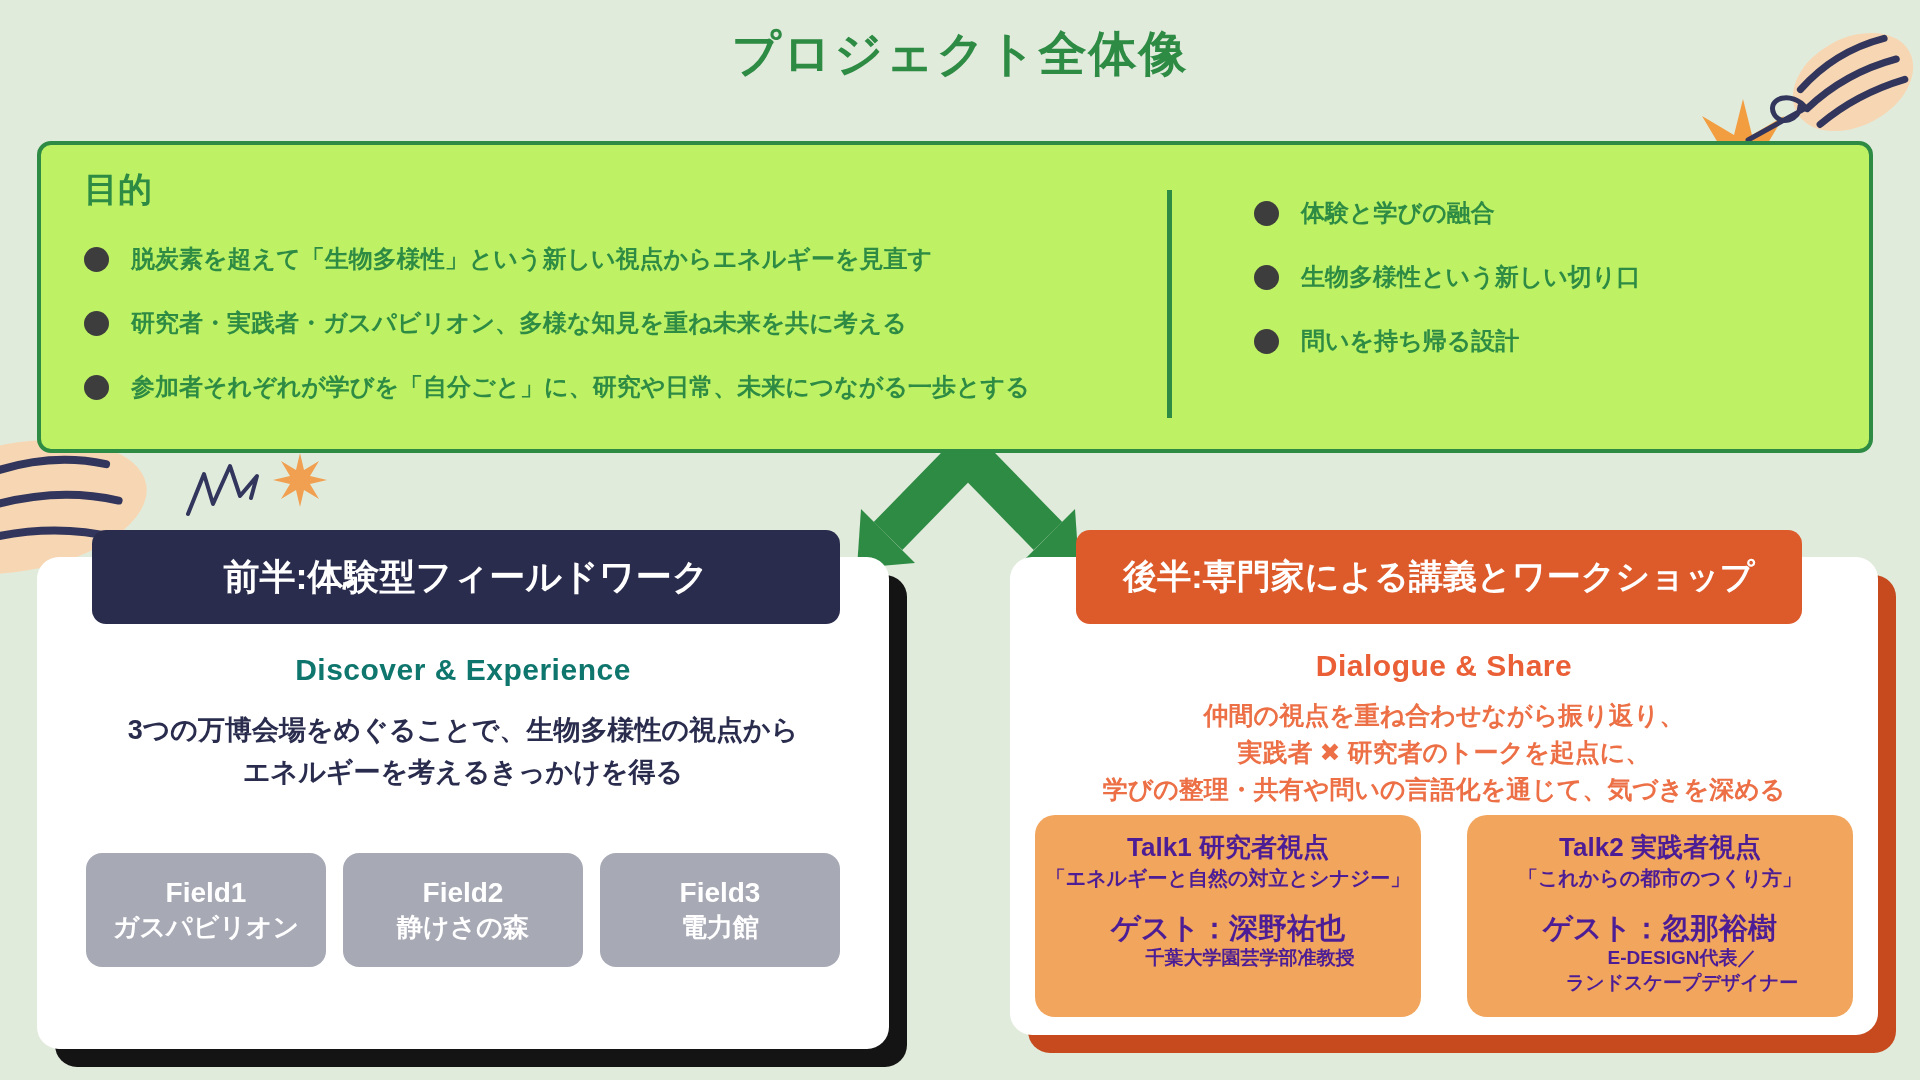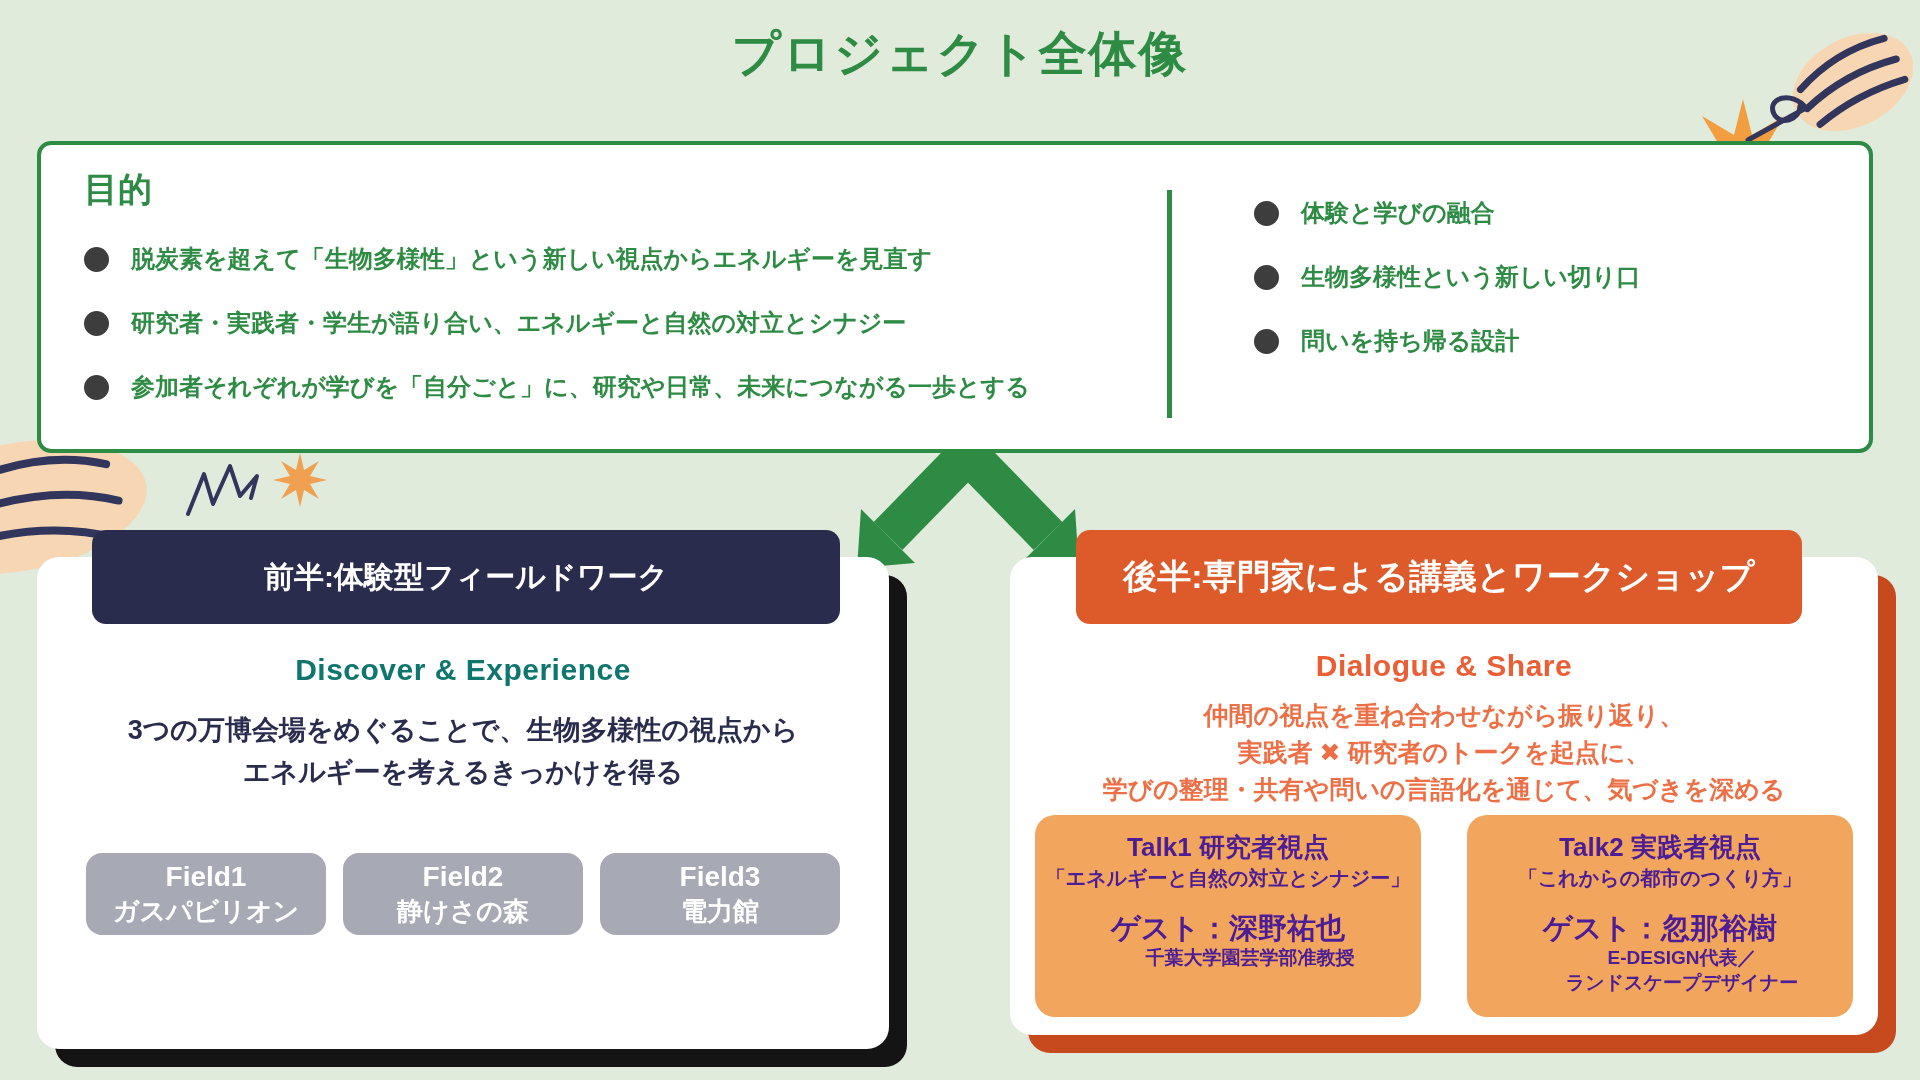--- a/index.html
+++ b/index.html
@@ -5,52 +5,52 @@
   html,body{margin:0;padding:0;}
   body{font-family:"Liberation Sans","DejaVu Sans",sans-serif;}
   .canvas{position:relative;width:1920px;height:1080px;background:#e1ebdc;overflow:hidden;}
 
   
   .title{position:absolute;top:22px;left:0;width:100%;margin:0;text-align:center;
          font-size:48px;font-weight:900;color:#2e8b44;letter-spacing:2px;}
 
   
   .overview-box{position:absolute;left:37px;top:141px;width:1836px;height:312px;
-                background:#ffffff;border:4px solid #2e8b44;border-radius:14px;box-sizing:border-box;z-index:2;}
+                background:#bef264;border:4px solid #2e8b44;border-radius:14px;box-sizing:border-box;z-index:2;}
   .green-heading{margin:0;font-size:34px;font-weight:900;color:#2e8b44;}
   .col-purpose{position:absolute;left:43px;top:22px;width:1070px;}
   .col-features{position:absolute;left:1213px;top:22px;width:580px;}
   .bullets{margin-top:30px;}
   .bullet-row{display:flex;align-items:center;gap:22px;margin-bottom:32px;}
   .dot{width:25px;height:25px;border-radius:50%;background:#3d3d3d;flex:0 0 auto;}
   .bullet-text{font-size:24px;font-weight:700;color:#2e8b44;line-height:32px;}
   .divider{position:absolute;left:1126px;top:45px;width:5px;height:228px;background:#2e8b44;}
 
   
   .arrow-svg{position:absolute;left:838px;top:424px;z-index:1;}
 
   
   .card{position:absolute;top:557px;background:#ffffff;border-radius:22px;z-index:2;}
   .card-left{left:37px;width:852px;height:492px;box-shadow:18px 18px 0 #141414;}
   .card-right{left:1010px;width:868px;height:478px;box-shadow:18px 18px 0 #c64a1e;}
   .card-header{position:absolute;height:94px;border-radius:14px;display:flex;align-items:center;justify-content:center;
                color:#ffffff;font-weight:900;z-index:3;}
-  .header-navy{left:55px;top:-27px;width:748px;background:#2a2c4e;font-size:30px;}
+  .header-navy{left:55px;top:-27px;width:748px;background:#2a2c4e;font-size:36px;}
   .header-orange{left:66px;top:-27px;width:726px;background:#dd5a2a;font-size:34px;}
 
   .subtitle{position:absolute;left:0;width:100%;text-align:center;font-weight:900;letter-spacing:0.5px;}
   .subtitle-left{top:96px;font-size:30px;color:#0f766e;}
   .subtitle-right{top:92px;font-size:30px;color:#ea5f35;}
   .desc{position:absolute;left:0;width:100%;text-align:center;font-weight:700;}
   .desc-left{top:152px;font-size:27px;color:#2a2c4e;line-height:42px;}
   .desc-right{top:140px;font-size:25px;color:#ec6f45;line-height:37px;}
 
   
   .fields-row{position:absolute;left:49px;top:296px;width:754px;display:flex;gap:17px;}
-  .field-box{flex:1;height:82px;background:#a7a9b5;border-radius:16px;color:#ffffff;
+  .field-box{flex:1;height:114px;background:#a7a9b5;border-radius:16px;color:#ffffff;
              display:flex;flex-direction:column;align-items:center;justify-content:center;}
   .field-label{font-size:28px;font-weight:900;line-height:34px;}
   .field-name{font-size:26px;font-weight:900;line-height:34px;}
 
   
   .talks-row{position:absolute;left:25px;top:258px;width:818px;display:flex;gap:46px;}
   .talk-box{flex:1;height:202px;background:#f2a55c;border-radius:20px;color:#4c1d95;
             text-align:center;box-sizing:border-box;padding-top:16px;}
   .talk-title{font-size:26px;font-weight:900;line-height:32px;}
   .talk-topic{font-size:20px;font-weight:900;line-height:26px;margin-top:2px;}
@@ -71,21 +71,21 @@
   <section class="overview-box">
     <div class="col-purpose">
       <h2 class="green-heading">目的</h2>
       <div class="bullets">
         <div class="bullet-row">
           <span class="dot"></span>
           <span class="bullet-text">脱炭素を超えて「生物多様性」という新しい視点からエネルギーを見直す</span>
         </div>
         <div class="bullet-row">
           <span class="dot"></span>
-          <span class="bullet-text">研究者・実践者・学生が語り合い、エネルギーと自然の対立とシナジー</span>
+          <span class="bullet-text">研究者・実践者・ガスパビリオン、多様な知見を重ね未来を共に考える</span>
         </div>
         <div class="bullet-row">
           <span class="dot"></span>
           <span class="bullet-text">参加者それぞれが学びを「自分ごと」に、研究や日常、未来につながる一歩とする</span>
         </div>
       </div>
     </div>
 
     <div class="divider"></div>
 

